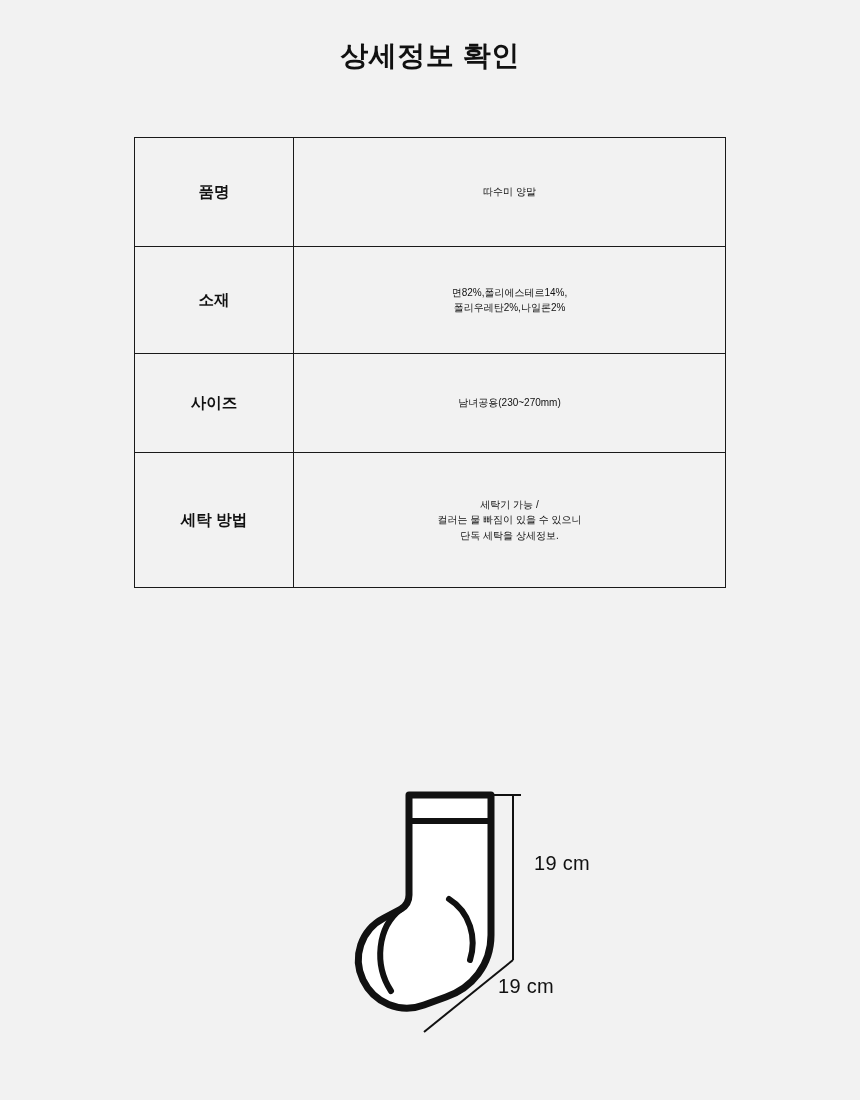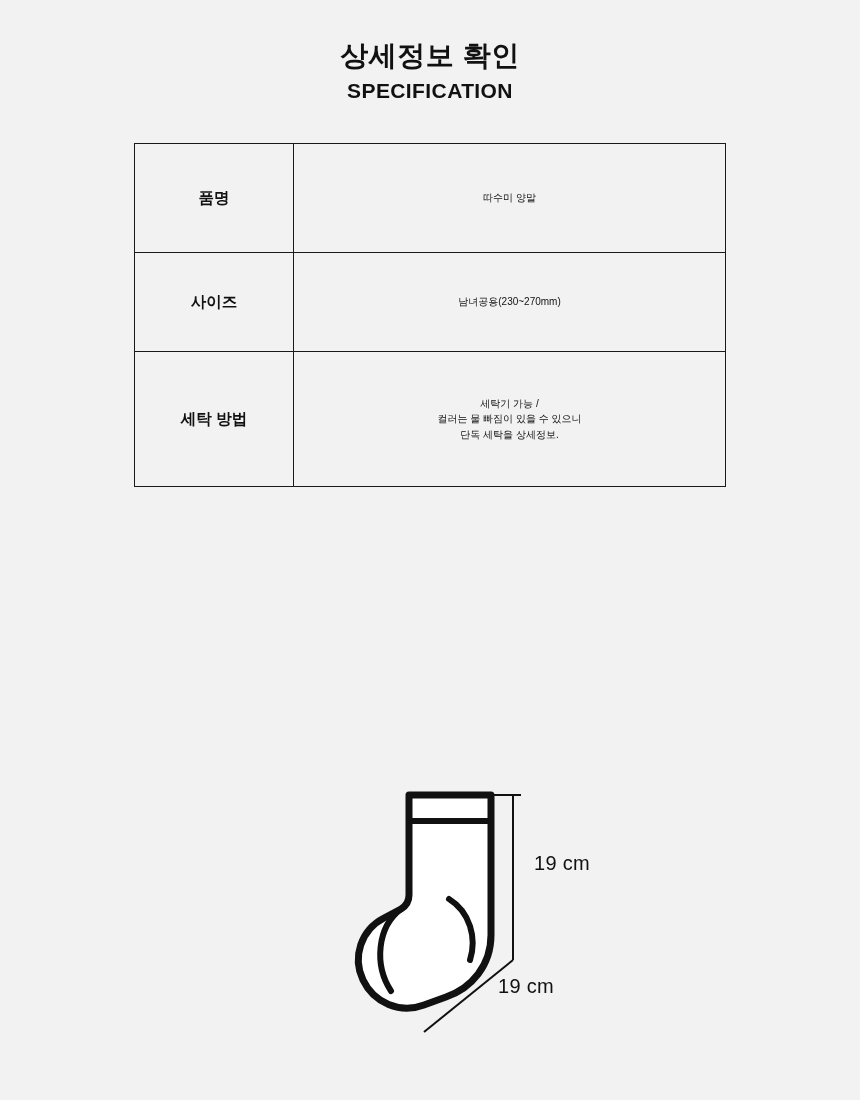--- a/index.html
+++ b/index.html
@@ -35,21 +35,21 @@
   .title-en {
     font-size: 21px;
     font-weight: 700;
     letter-spacing: 0.4px;
     margin-top: 6px;
     color: #111111;
   }
   .spec-table {
     position: absolute;
     left: 134px;
-    top: 143px;
+    top: 137px;
     width: 592px;
     border-collapse: collapse;
     table-layout: fixed;
   }
   .spec-table td {
     border: 1px solid #1a1a1a;
     vertical-align: middle;
     text-align: center;
     font-size: 15px;
     line-height: 1.55;
@@ -98,29 +98,35 @@
     top: 975px;
   }
 </style>
 </head>
 <body>
 
 <div class="page">
 
   <div class="header">
     <div class="title-ko">상세정보 확인</div>
-    <div class="title-en">SPECIFICATION</div>
   </div>
 
   <table class="spec-table">
     <tbody>
       <tr class="row-1">
         <td class="label">품명</td>
         <td class="value">
           <span class="value-line">따수미 양말</span>
+        </td>
+      </tr>
+      <tr class="row-2">
+        <td class="label">소재</td>
+        <td class="value">
+          <span class="value-line">면82%,폴리에스테르14%,</span>
+          <span class="value-line">폴리우레탄2%,나일론2%</span>
         </td>
       </tr>
       <tr class="row-3">
         <td class="label">사이즈</td>
         <td class="value">
           <span class="value-line">남녀공용(230~270mm)</span>
         </td>
       </tr>
       <tr class="row-6">
         <td class="label">세탁 방법</td>

